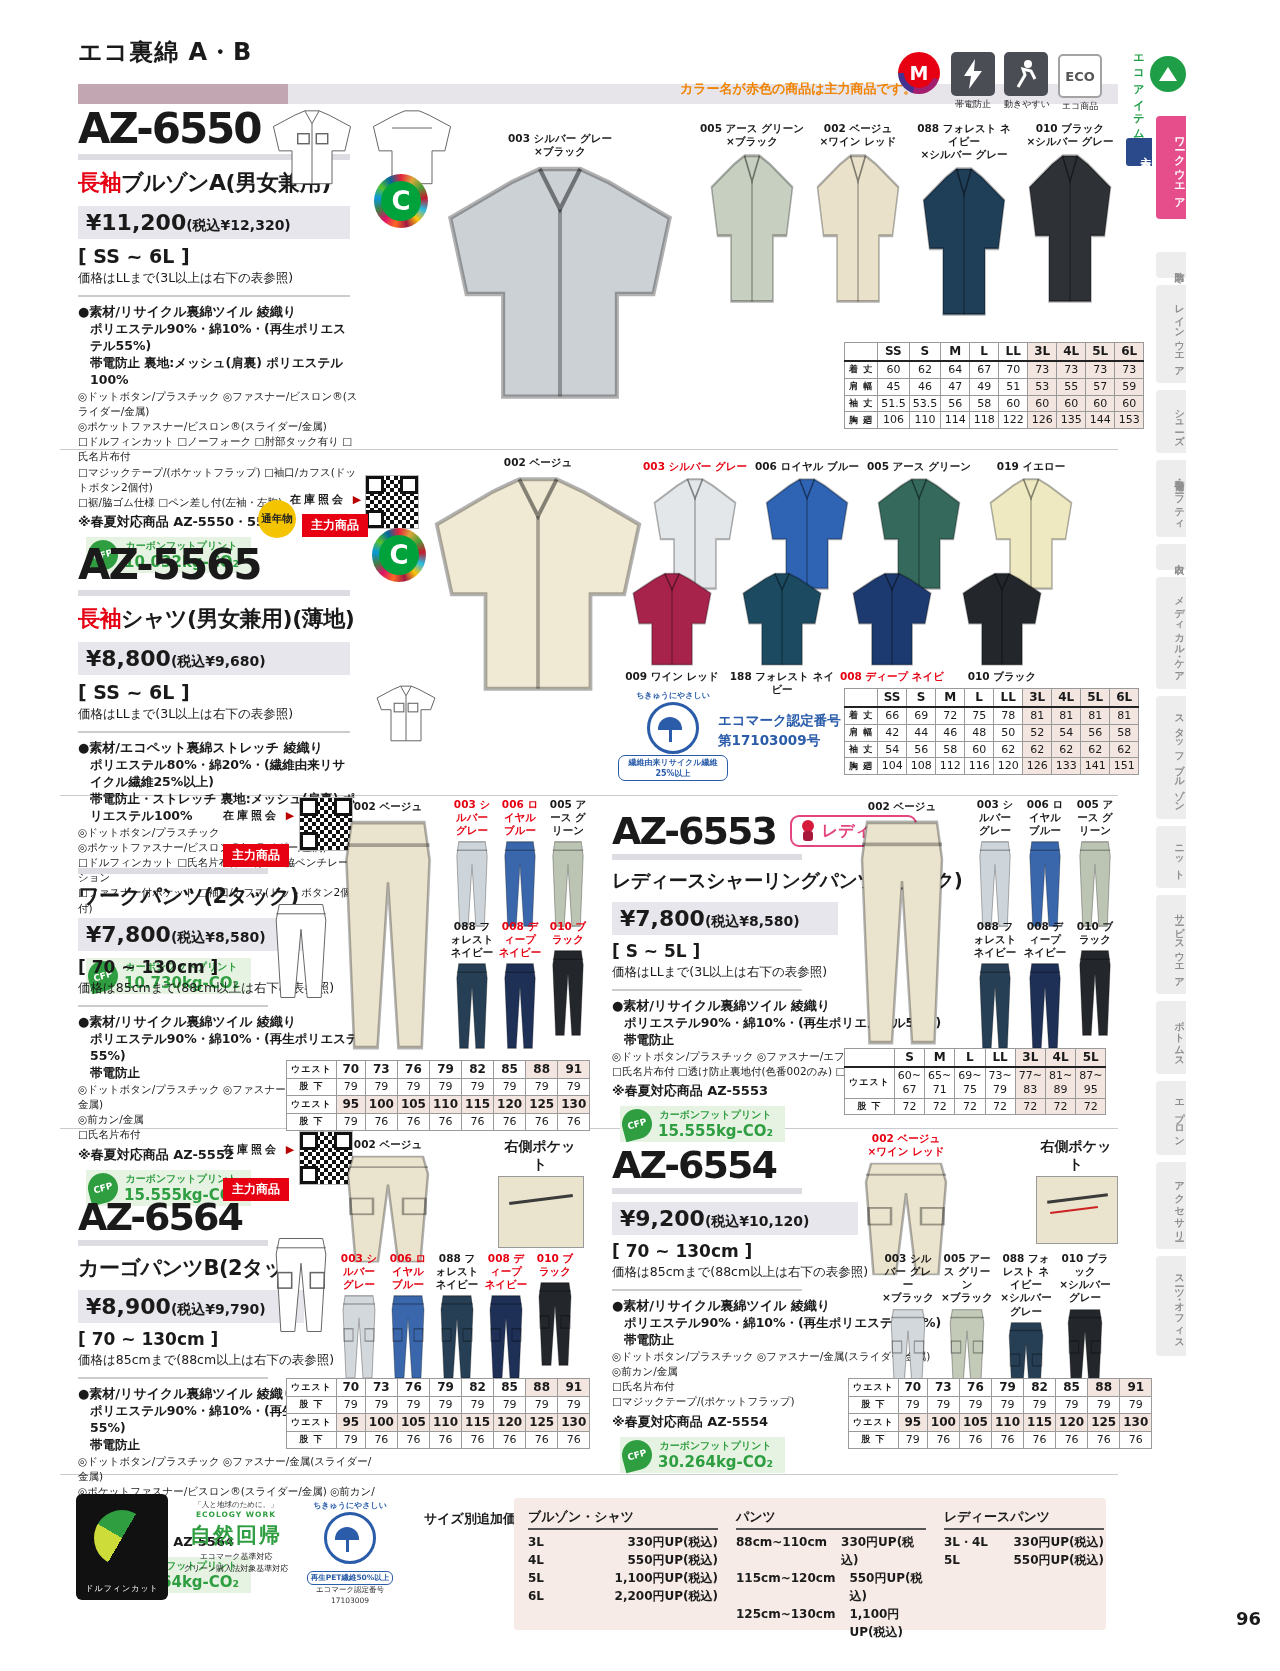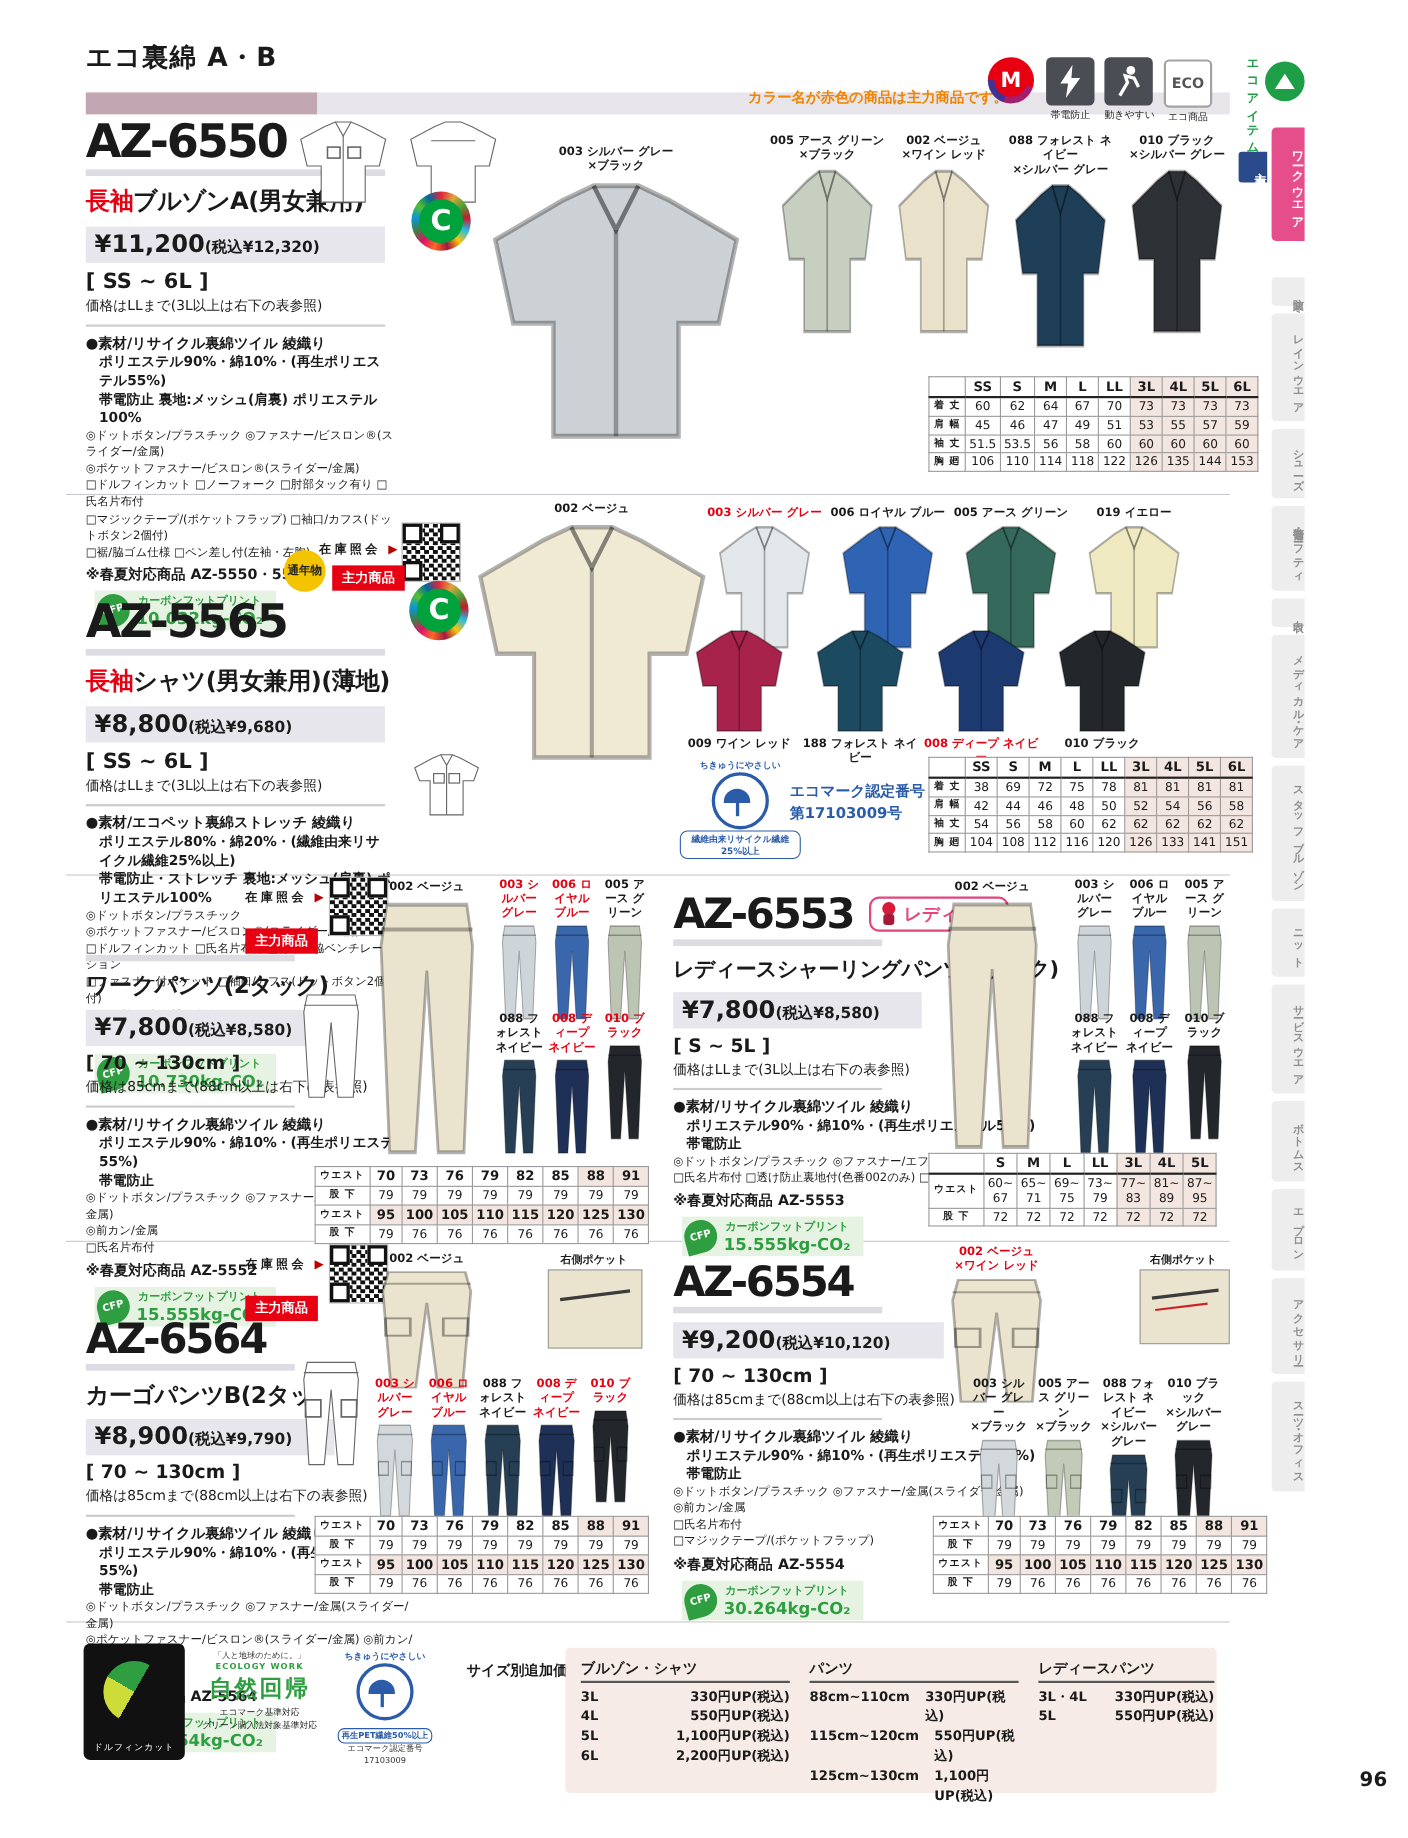--- a/index.html
+++ b/index.html
@@ -64,21 +64,21 @@
   .st th,.st td{border:1px solid #9a9a9a;text-align:center;padding:1px 3px;min-width:22px;line-height:1.25;}
   .st thead th{font-weight:800;font-size:12px;border-bottom:2px solid #222;}
   .st .rowlab{font-size:9px;font-weight:700;letter-spacing:1px;padding:1px 4px;background:#fff;white-space:nowrap;}
   .st td{white-space:pre-line;}
   .st td.hl,.st th.hl{background:#f3e5df;}
   .st tr.boldrow td{font-weight:800;font-size:12px;}
   
   .pocketbox{border:1px solid #999;background:#eae3cd;position:relative;}
   .pocketbox:before{content:"";position:absolute;left:12%;top:30%;width:76%;height:0;border-top:3px solid #3b3b3b;transform:rotate(-7deg);}
   .pocketbox.redline:after{content:"";position:absolute;left:16%;top:48%;width:60%;height:0;border-top:2px solid #c22;transform:rotate(-7deg);}
-  .plab{font-size:10px;font-weight:700;text-align:center;margin-bottom:2px;}
+  .plab{font-size:14px;font-weight:700;text-align:center;margin-bottom:2px;}
   
   .lineart svg path,.lineart svg line{vector-effect:non-scaling-stroke;}
   
   .vt{writing-mode:vertical-rl;text-orientation:upright;letter-spacing:2px;}
   .sidebar{position:absolute;left:1126px;top:0;width:62px;height:1671px;}
   .ecoicon{position:absolute;left:24px;top:56px;width:36px;height:36px;border-radius:50%;background:#1e9e46;display:flex;align-items:center;justify-content:center;}
   .ecoicon span{width:0;height:0;border-left:9px solid transparent;border-right:9px solid transparent;border-bottom:14px solid #fff;display:block;}
   .ecolab{position:absolute;left:4px;top:48px;color:#1e9e46;font-size:11px;font-weight:800;}
   .maintab{position:absolute;left:0;top:138px;width:26px;background:#2b4a8b;color:#fff;font-size:11px;font-weight:800;padding:10px 0;text-align:center;border-radius:3px 0 0 3px;}
   .activetab{position:absolute;left:30px;top:116px;width:30px;background:#e54e8b;color:#fff;font-size:11px;font-weight:800;padding:14px 0;text-align:center;border-radius:4px 0 0 4px;}
@@ -484,21 +484,21 @@
               <th>LL</th>
               <th class="hl">3L</th>
               <th class="hl">4L</th>
               <th class="hl">5L</th>
               <th class="hl">6L</th>
             </tr>
           </thead>
           <tbody>
             <tr>
               <th class="rowlab">着 丈</th>
-              <td>38</td>
+              <td>66</td>
               <td>69</td>
               <td>72</td>
               <td>75</td>
               <td>78</td>
               <td class="hl">81</td>
               <td class="hl">81</td>
               <td class="hl">81</td>
               <td class="hl">81</td>
             </tr>
             <tr>

